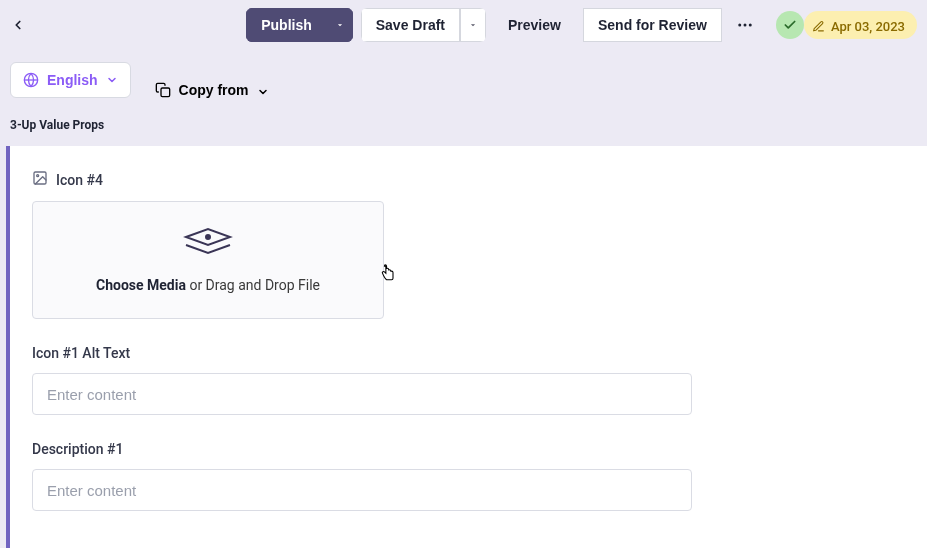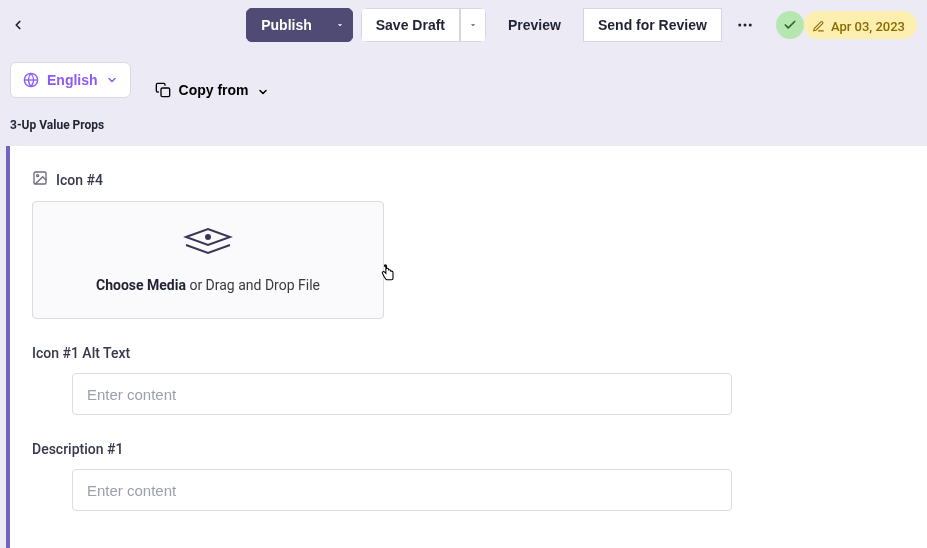--- a/index.html
+++ b/index.html
@@ -165,21 +165,20 @@
 
   .text-input {
     width:660px;
     height:42px;
     border:1px solid #dadce4;
     border-radius:4px;
     padding:0 14px;
     font-size:15px;
     color:#1f2333;
     outline:none;
-    margin-left:40px;
   }
   .text-input::placeholder { color:#9a9fac; }
 
 </style>
 </head>
 <body>
 
 <div class="topbar">
   <button class="back-btn">
     <svg width="14" height="14" viewBox="0 0 24 24" fill="none" stroke="currentColor" stroke-width="3" stroke-linecap="round" stroke-linejoin="round">

